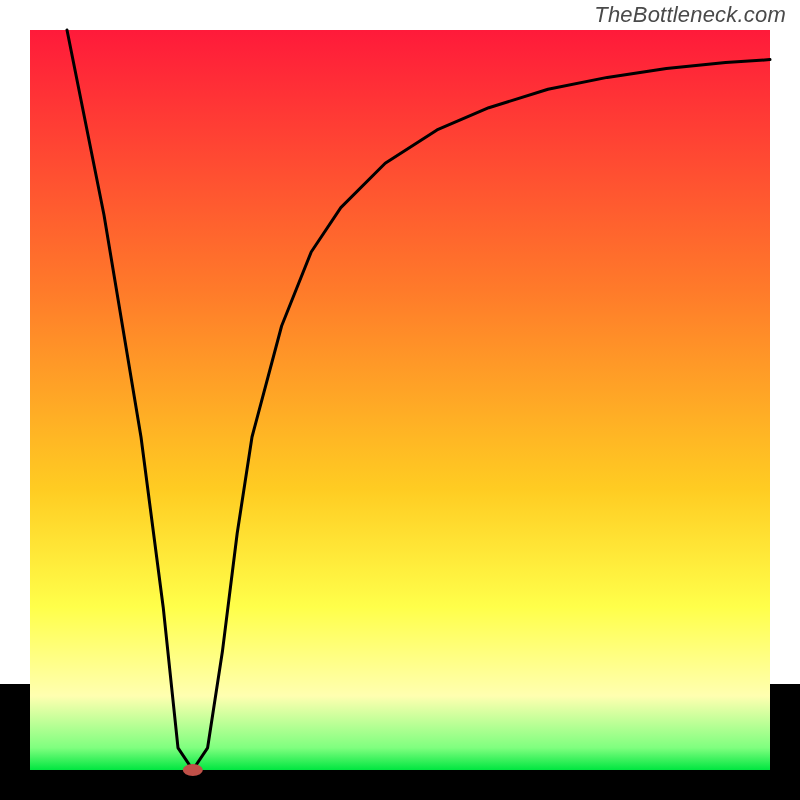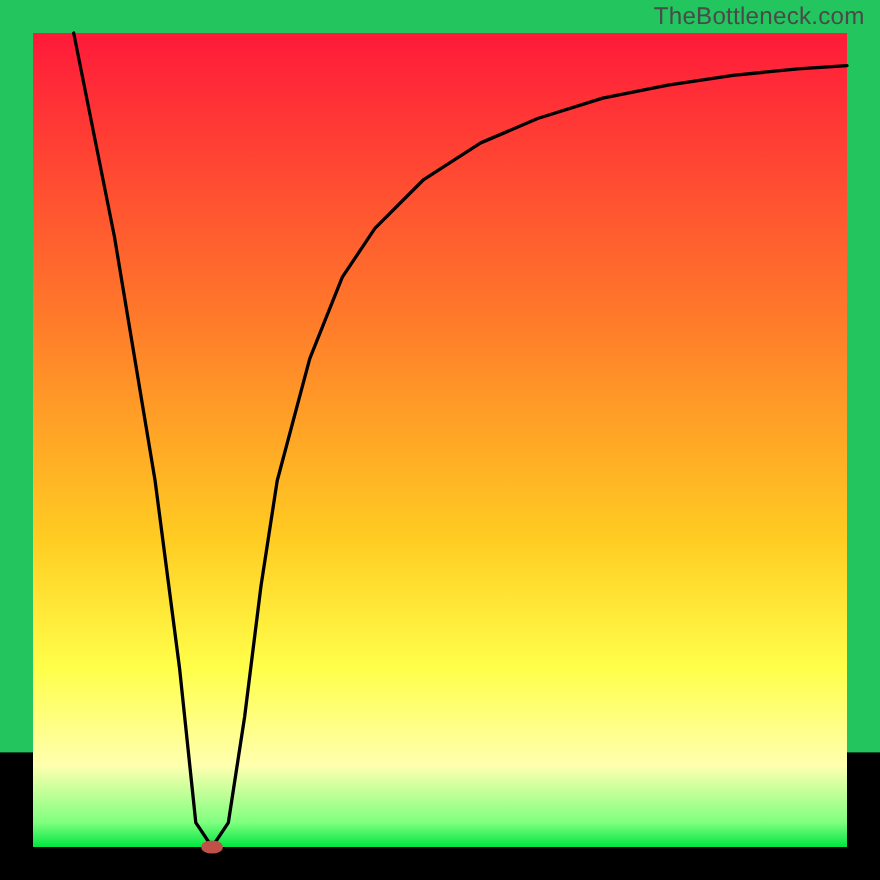--- a/index.html
+++ b/index.html
@@ -7,21 +7,22 @@
     padding: 0;
     width: 800px;
     height: 800px;
     background: #000;
     font-family: Arial, Helvetica, sans-serif;
   }
   .frame {
     position: relative;
     width: 800px;
     height: 684px;
-    background: #22c55e;
+    background: #ffffff;
+    font-style: italic;
   }
   .watermark {
     position: absolute;
     top: 2px;
     right: 14px;
     color: #4a4a4a;
     font-size: 22px;
     font-weight: 500;
     letter-spacing: 0.2px;
     z-index: 4;

